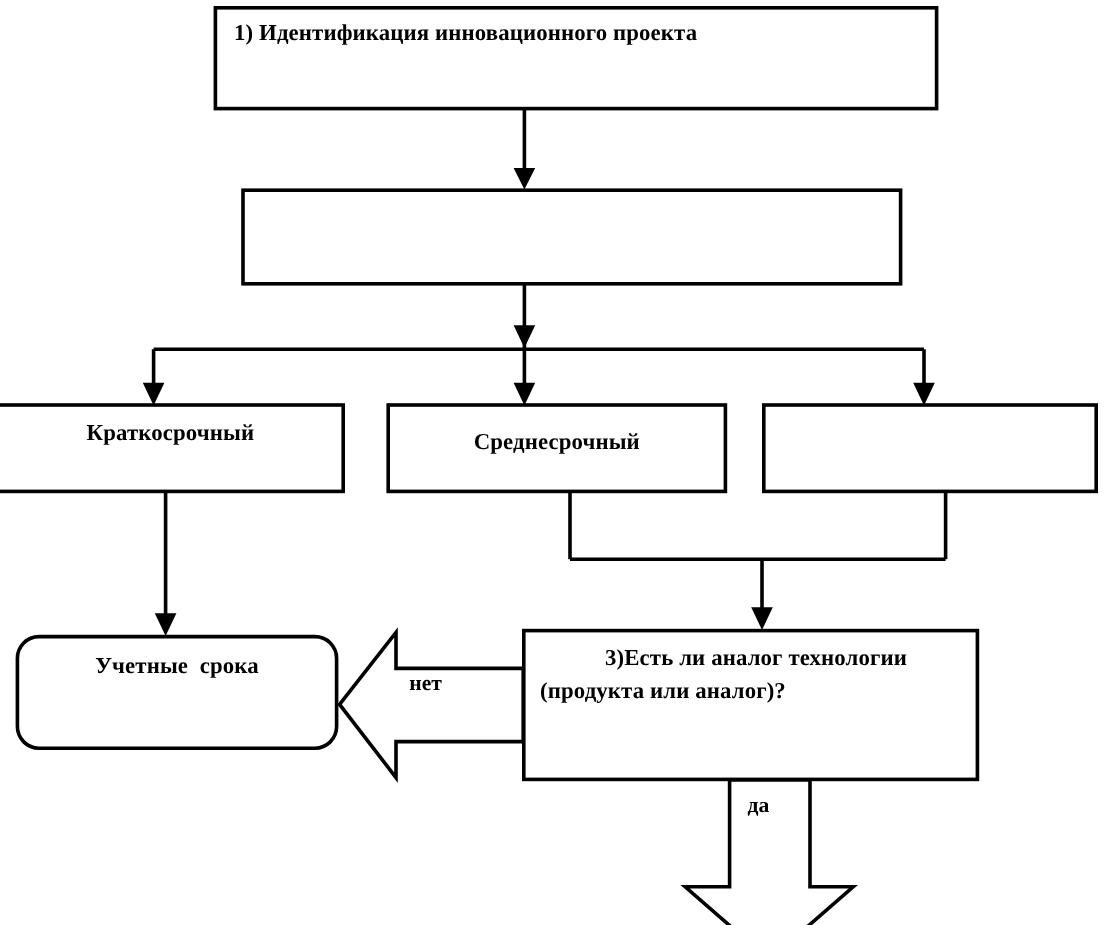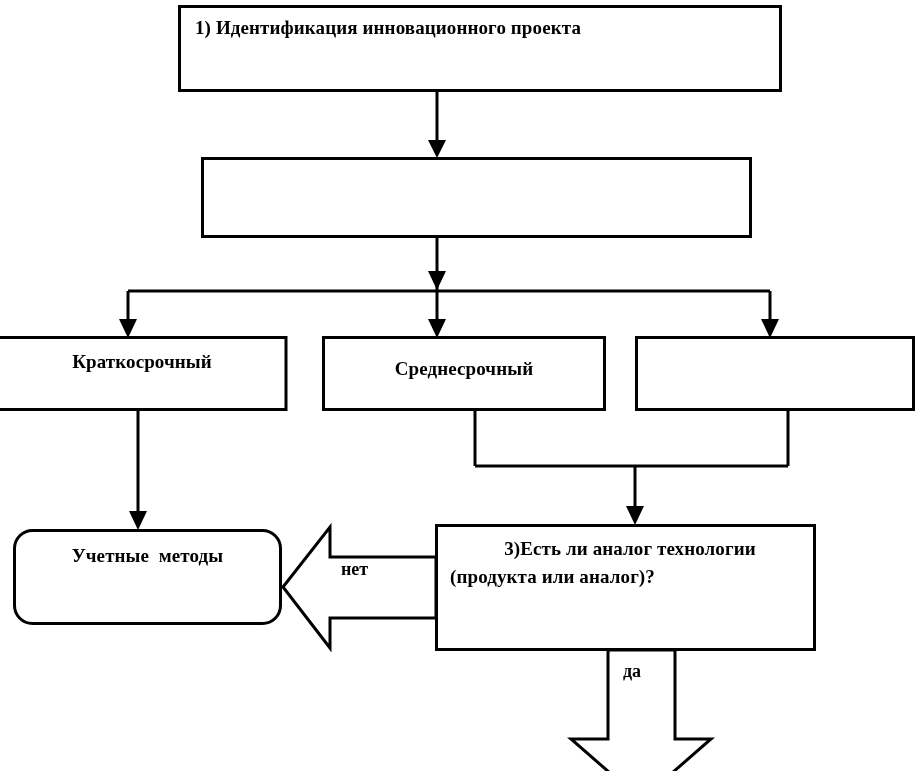--- a/index.html
+++ b/index.html
@@ -138,21 +138,21 @@
   </svg>
 
   <div class="node-label lbl-left" style="left:195px; top:15px; width:580px;">1) Идентификация инновационного проекта</div>
 
 
   <div class="node-label lbl-center" style="left:0px; top:349px; width:284px;">Краткосрочный</div>
 
   <div class="node-label lbl-center" style="left:324px; top:356px; width:280px;">Среднесрочный</div>
 
 
-  <div class="node-label lbl-center" style="left:15px; top:543px; width:265px;">Учетные  методы</div>
+  <div class="node-label lbl-center" style="left:15px; top:543px; width:265px;">Учетные  срока</div>
 
   <div class="node-label lbl-left" style="left:450px; top:536px; width:360px;text-align:center;">3)Есть ли аналог технологии</div>
 
   <div class="node-label lbl-left" style="left:450px; top:564px; width:360px;">(продукта или аналог)?</div>
 
   <div class="edge-label" style="left:341px; top:559px;">нет</div>
 
   <div class="edge-label" style="left:623px; top:661px;">да</div>
 
 </div>

